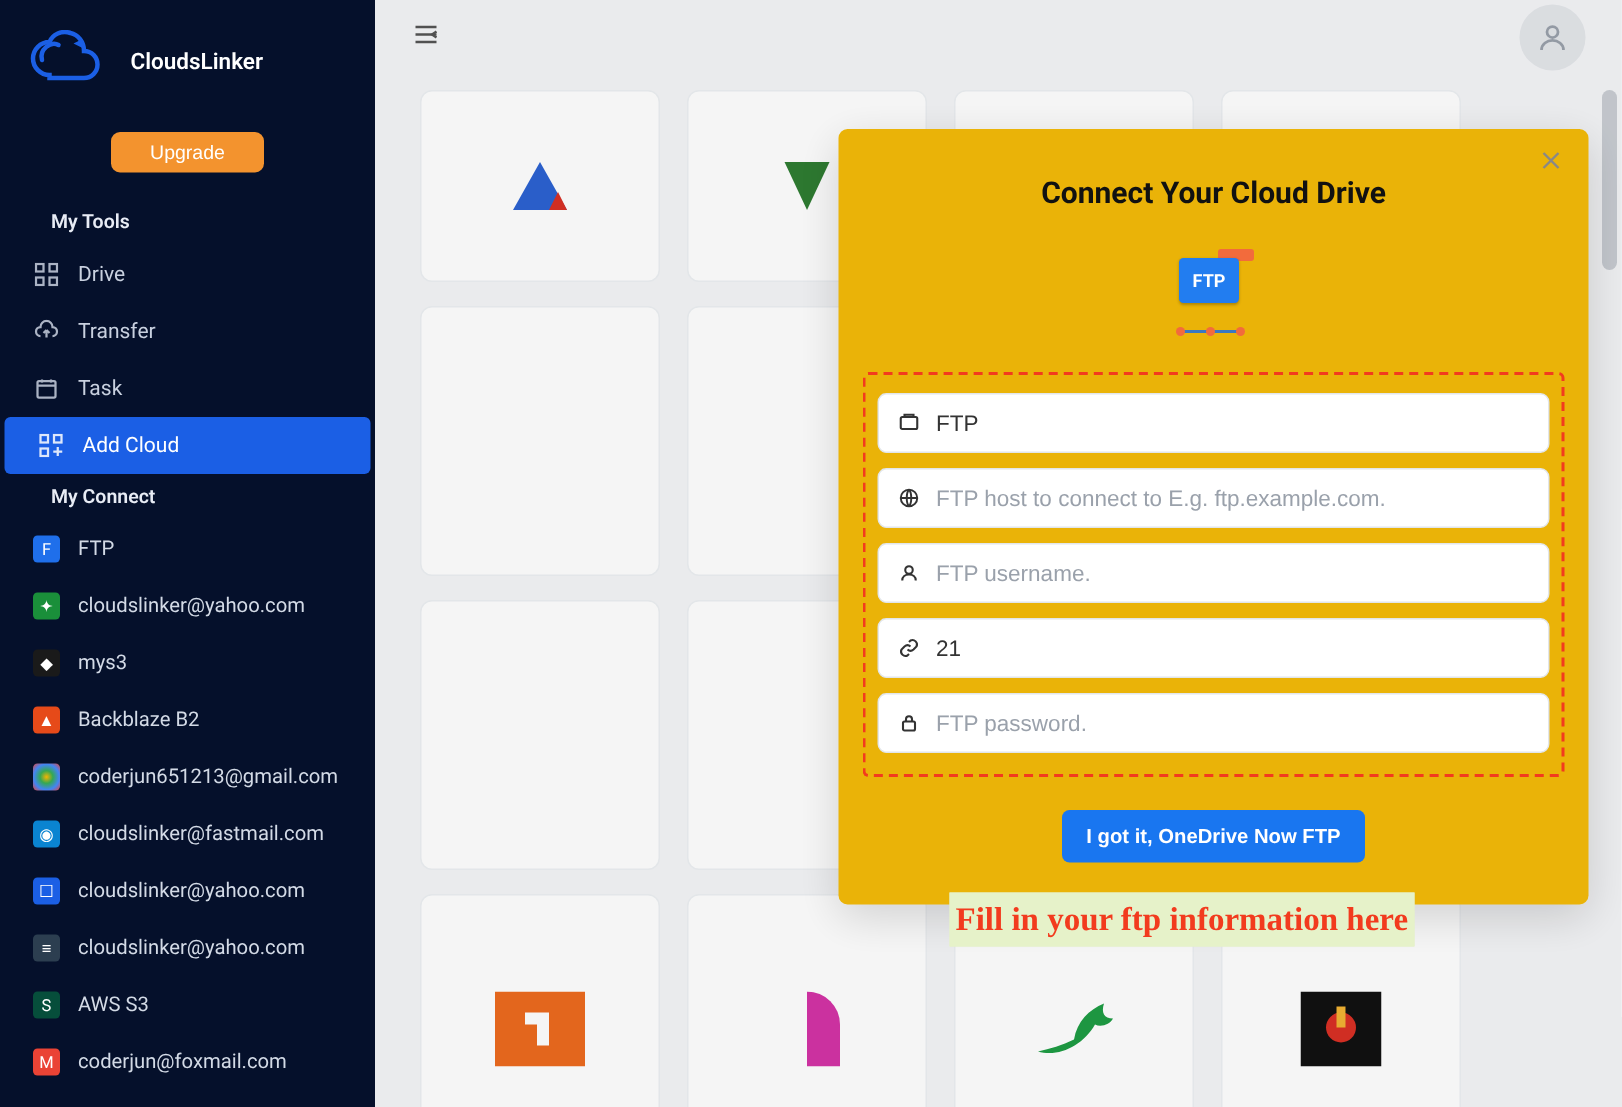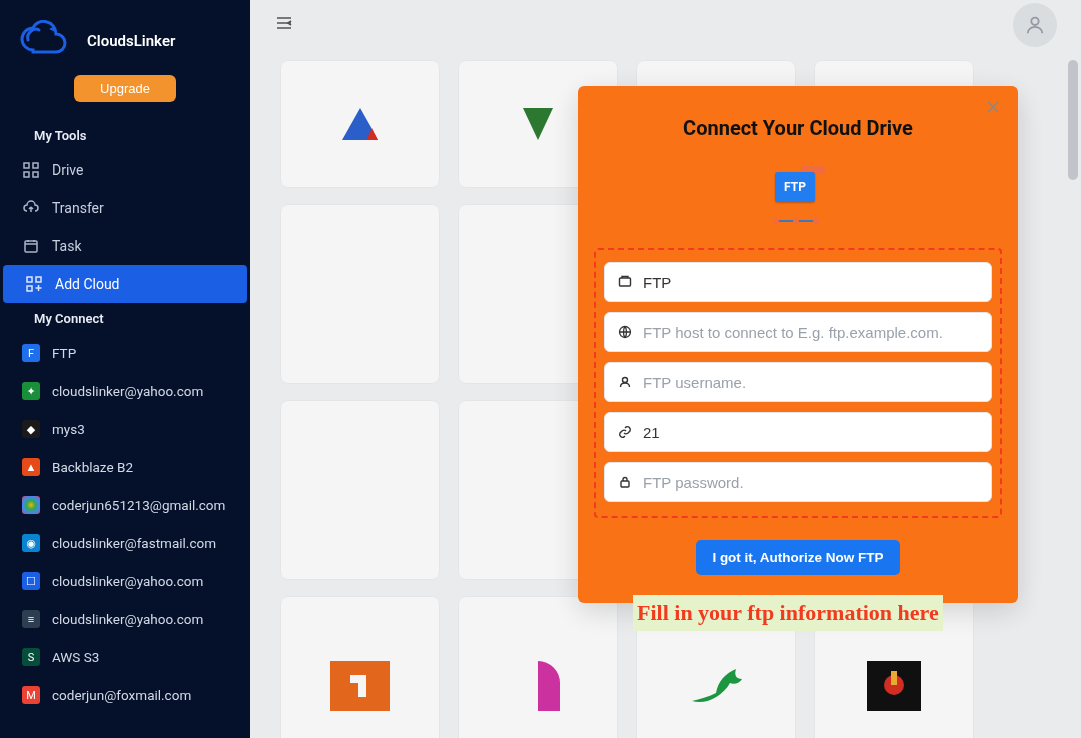--- a/index.html
+++ b/index.html
@@ -3,21 +3,21 @@
 <meta charset="utf-8">
 <style>
   * { box-sizing: border-box; margin: 0; padding: 0; }
   html, body { width: 1081px; height: 738px; font-family: -apple-system, BlinkMacSystemFont, "Segoe UI", Roboto, Arial, sans-serif; overflow: hidden; background:#f0f2f5; }
   .app { display: flex; width: 100%; height: 100%; }
   
   .sidebar { width: 250px; height: 100%; background: #05102b; color: #e8ecf5; display:flex; flex-direction:column; }
   .brand { display:flex; align-items:center; gap:13px; padding:18px 14px 10px 14px; }
   .brand .logo { width:60px; height:46px; display:flex; align-items:center; justify-content:center; }
   .brand-name { font-weight:600; font-size:15px; color:#fff; }
-  .upgrade { margin: 1px auto 18px auto; background:#f3932e; color:#fff; border:none; border-radius:6px; padding:6px 26px; font-size:13px; cursor:pointer; display:block; }
+  .upgrade { margin: 14px auto 18px auto; background:#f3932e; color:#fff; border:none; border-radius:6px; padding:6px 26px; font-size:13px; cursor:pointer; display:block; }
   .section-title { font-size:13px; color:#e8ecf5; padding:8px 22px; font-weight:600;margin-left:12px; }
   .nav { list-style:none; }
   .nav-item { display:flex; align-items:center; gap:12px; padding:10px 22px; font-size:14px; color:#c8d0df; cursor:pointer; }
   .nav-item.active { background:#1b5fe5; color:#fff; border-radius:4px; margin:0 3px; }
   .nav-item .icon { width:18px; height:18px; display:flex;align-items:center;justify-content:center; opacity:.85; }
   .linkers { flex:1; overflow:auto; }
   .linker { display:flex; align-items:center; gap:12px; padding:10px 22px; font-size:13.5px; color:#d3dae6; cursor:pointer; }
   .linker .lk-icon { width:18px; height:18px; border-radius:3px; display:flex;align-items:center;justify-content:center; font-size:11px; color:#fff;}
   
   .lk-ftp { background:#1f6feb; }
@@ -41,21 +41,21 @@
   .card { width:160px; height:180px; background:#fff; border:1px solid #edf0f3; border-radius:8px; display:flex; flex-direction:column; align-items:center; justify-content:center; }
   .card.short { height:128px; overflow:hidden;}
   .card .c-icon { width:72px; height:72px; display:flex;align-items:center;justify-content:center; font-size:42px;}
   .card .c-label { margin-top:30px; font-size:15px; color:#222; font-weight:500;}
   .card.short .c-label{ margin-top:10px;}
 
   .scrollbar { position:absolute; right:3px; top:60px; width:10px; height:120px; background:#c9cdd3; border-radius:6px;}
 
   
   .modal-backdrop { position:absolute; inset:0; background:rgba(0,0,0,.04); }
-  .modal { position:absolute; left:328px; top:86px; width:440px; background:#f97316; border-radius:6px; box-shadow:0 8px 30px rgba(0,0,0,.15); padding-bottom:28px; }
+  .modal { position:absolute; left:309px; top:86px; width:500px; background:#eab308; border-radius:6px; box-shadow:0 8px 30px rgba(0,0,0,.15); padding-bottom:28px; }
   .modal-close { position:absolute; top:10px; right:14px; width:22px; height:22px; color:#888; cursor:pointer; display:flex;align-items:center;justify-content:center; font-size:18px;}
   .modal-title { text-align:center; font-size:20px; font-weight:700; color:#111; padding:30px 20px 14px 20px; }
   .modal-logo { display:flex; justify-content:center; padding:12px 0 28px 0; }
   .modal-logo-inner { position:relative; width:54px; height:54px;}
   .ftp-box { width:40px; height:30px; background:#227df0; border-radius:3px; display:flex;align-items:center;justify-content:center; color:#fff; font-size:12px; font-weight:700; position:absolute; top:6px; left:4px; box-shadow:0 1px 2px rgba(0,0,0,.25);}
   .ftp-net { position:absolute; bottom:-6px; left:2px; width:46px; height:10px;}
   .ftp-dot { position:absolute; width:6px;height:6px;border-radius:50%; background:#f26b3c; top:2px;}
   .ftp-dotA{ left:0;} .ftp-dotB{ left:20px;} .ftp-dotC{ left:40px;}
   .ftp-line { position:absolute;top:4px;left:3px;width:40px;height:2px;background:#3a78c2;}
   .orange-tab{position:absolute;top:0;right:0;width:24px;height:8px;background:#f26b3c;border-radius:2px;}
@@ -355,18 +355,18 @@
           <span class="f-icon">
               <svg width="14" height="14" viewBox="0 0 14 14" fill="none" stroke="#333" stroke-width="1.4">
                 <rect x="3" y="6" width="8" height="6" rx="1"></rect>
                 <path d="M5 6V4.5a2 2 0 014 0V6"></path>
               </svg>
             </span>
           <input type="password" placeholder="FTP password." style="">
         </div>
       </div>
 
-      <button class="auth-btn">I got it, Authorize Now FTP</button>
+      <button class="auth-btn">I got it, OneDrive Now FTP</button>
     </div>
 
     <div class="annot">Fill in your ftp information here</div>
   </main>
 </div>
 
 </body></html>

